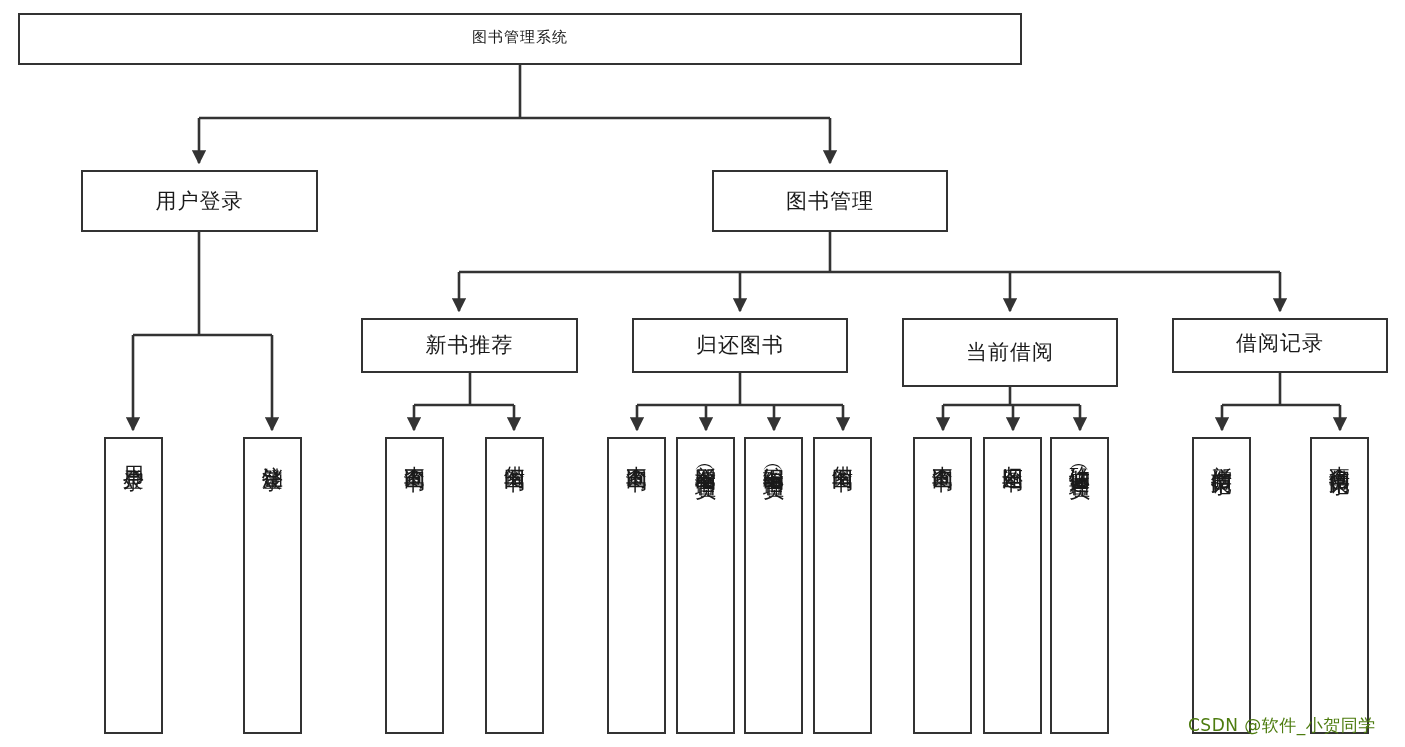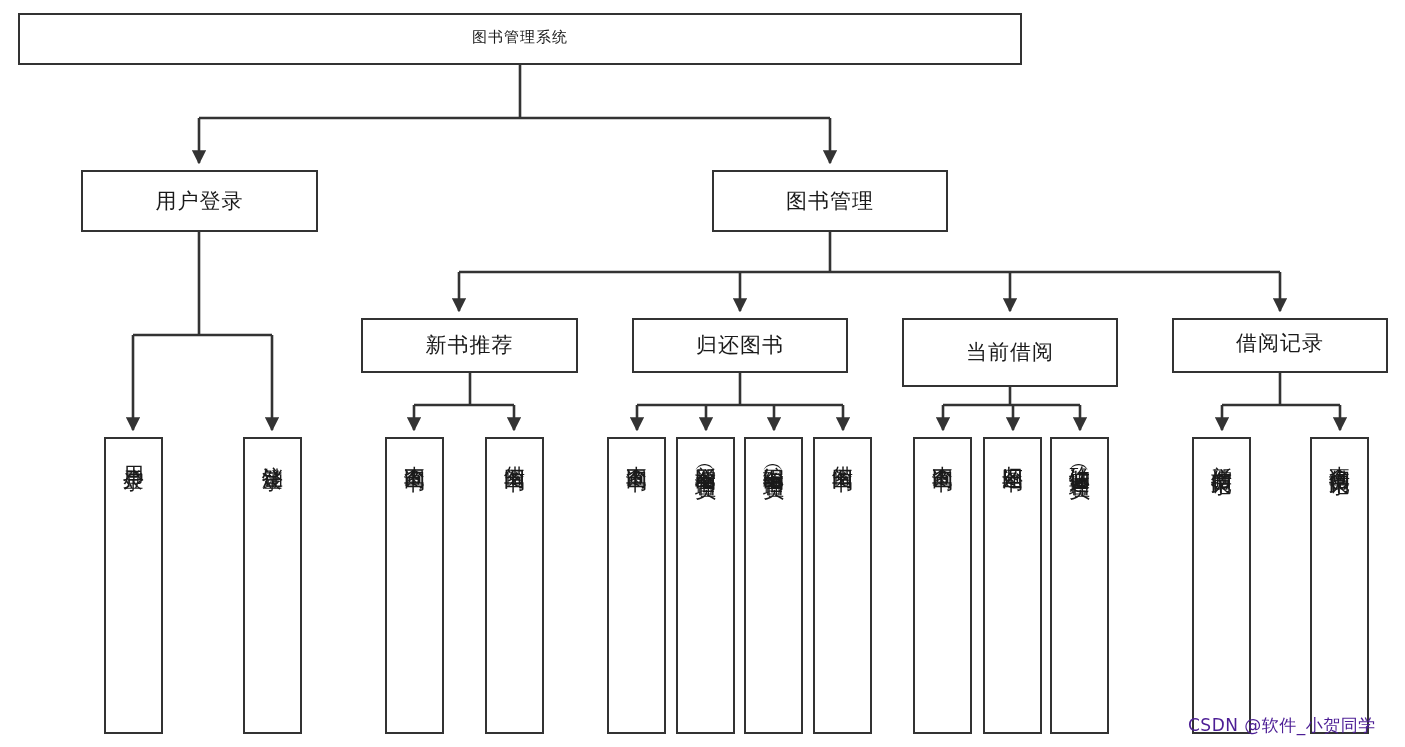--- a/index.html
+++ b/index.html
@@ -62,21 +62,21 @@
     font-size: 21px;
     line-height: 1.05;
     letter-spacing: 2px;
     white-space: normal;
   }
   .watermark {
     position: absolute;
     left: 1188px;
     top: 714px;
     font-size: 17px;
-    color: #4c1d95;
+    color: #4d7c0f;
     white-space: nowrap;
     letter-spacing: 0.5px;
   }
 </style>
 </head>
 <body>
 
 <div id="canvas">
 
   <svg class="edges" viewBox="0 0 1405 747" xmlns="http://www.w3.org/2000/svg">

